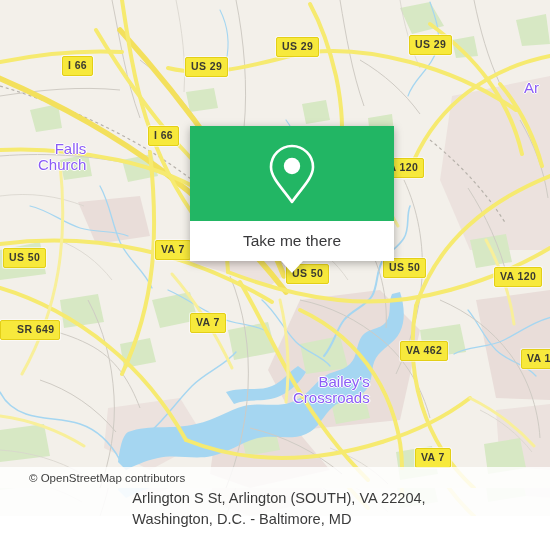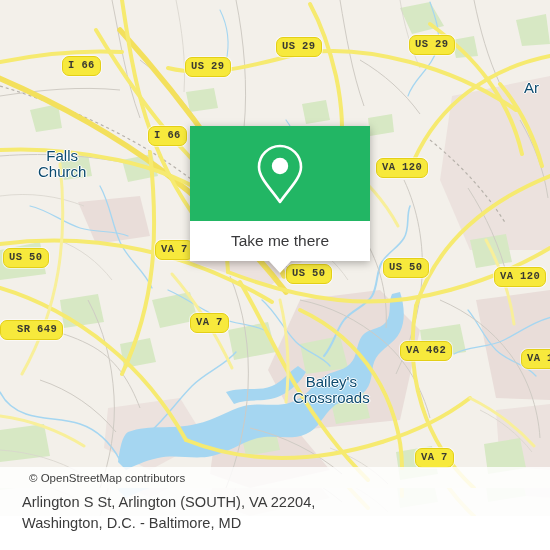--- a/index.html
+++ b/index.html
@@ -32,54 +32,54 @@
   #map-svg {
     position: absolute;
     left: 0; top: 0;
   }
 
   
   .shield {
     position: absolute;
     background: #f7e93c;
     border: 1.5px solid #e3cf17;
-    border-radius: 7px;
+    border-radius: 2px;
     color: #3a3a32;
     font-size: 10.5px;
     font-weight: bold;
     letter-spacing: .4px;
     line-height: 1;
     padding: 3px 5px 4px 5px;
     white-space: nowrap;
     box-shadow: 0 0 0 1px rgba(255,255,255,.55);
-    font-family: Liberation Mono, monospace;
+    font-family: Liberation Sans, sans-serif;
   }
 
   
   .place {
     position: absolute;
-    color: #0c4a6e;
+    color: #8b5cf6;
     font-size: 13px;
     line-height: 1.05;
-    text-align: center;
+    text-align: right;
     white-space: pre;
     text-shadow:
       -1.2px 0 rgba(255,255,255,.9), 1.2px 0 rgba(255,255,255,.9),
        0 -1.2px rgba(255,255,255,.9), 0 1.2px rgba(255,255,255,.9);
     font-family: "Liberation Sans", sans-serif;
     pointer-events: none;
   }
   .place.big { font-size: 15px; }
 
   
   #popup {
     position: absolute;
     left: 190px;
     top: 126px;
-    width: 180px;
+    width: 204px;
     filter: drop-shadow(0 2px 4px rgba(0,0,0,.3));
     text-align: right;
   }
   #popup-head {
     height: 95px;
     background: #22b664;
     display: flex;
     align-items: center;
     justify-content: center;
   }
@@ -137,20 +137,21 @@
   }
   #footer-inner {
     position: absolute;
     left: 0; top: 0;
     width: 550px; height: 62px;
     display: flex;
     align-items: center;
     justify-content: space-between;
     box-sizing: border-box;
     padding: 0 14px 12px 22px;
+    flex-direction: column;
   }
   #footer-address {
     color: #3b3b3b;
     font-size: 14.6px;
     line-height: 1.45;
     white-space: pre-line;
     font-family: "Liberation Sans", sans-serif;
   }
   #brand {
     display: flex;
@@ -343,21 +344,21 @@
         <div class="shield" style="left: 383px; top: 258px;">US 50</div>
         <div class="shield" style="left: 494px; top: 267px;">VA 120</div>
         <div class="shield" style="left: 190px; top: 313px;">VA 7</div>
         <div class="shield" style="left: 0px; top: 320px; padding-left: 16px;">SR 649</div>
         <div class="shield" style="left: 400px; top: 341px;">VA 462</div>
         <div class="shield" style="left: 521px; top: 349px;">VA 1</div>
         <div class="shield" style="left: 415px; top: 448px;">VA 7</div>
       </div>
 
     <div id="places">
-        <div class="place big" style="left: 38px; top: 148px;">Falls
+        <div class="place big" style="left: 38px; top: 141px;">Falls
 Church</div>
         <div class="place big" style="left: 258px; top: 374px; margin-left: 35px;">Bailey's
 Crossroads</div>
         <div class="place big" style="left: 524px; top: 80px;">Ar</div>
       </div>
 
     <div id="popup">
       <div id="popup-head">
         <svg width="48" height="62" viewBox="0 0 48 62">
           <path d="M24 3 C12.4 3 3 12.4 3 24 C3 35 15 46 24 59 C33 46 45 35 45 24 C45 12.4 35.6 3 24 3 Z" fill="none" stroke="#ffffff" stroke-width="2.6" stroke-linejoin="round"></path>

